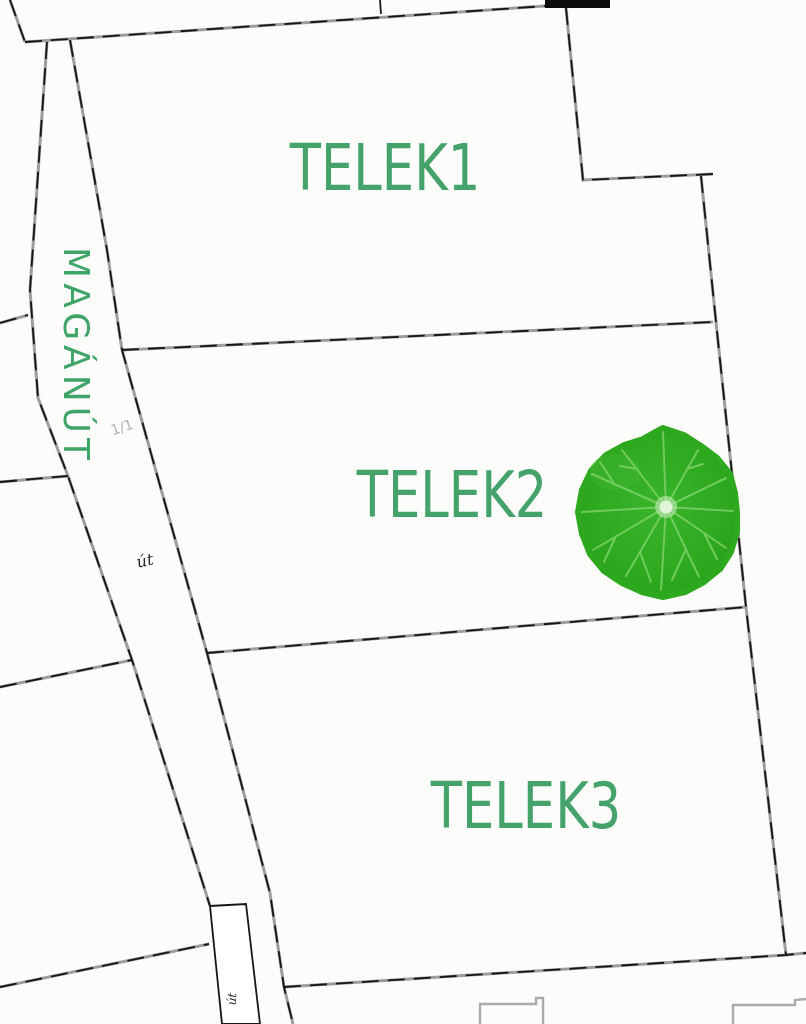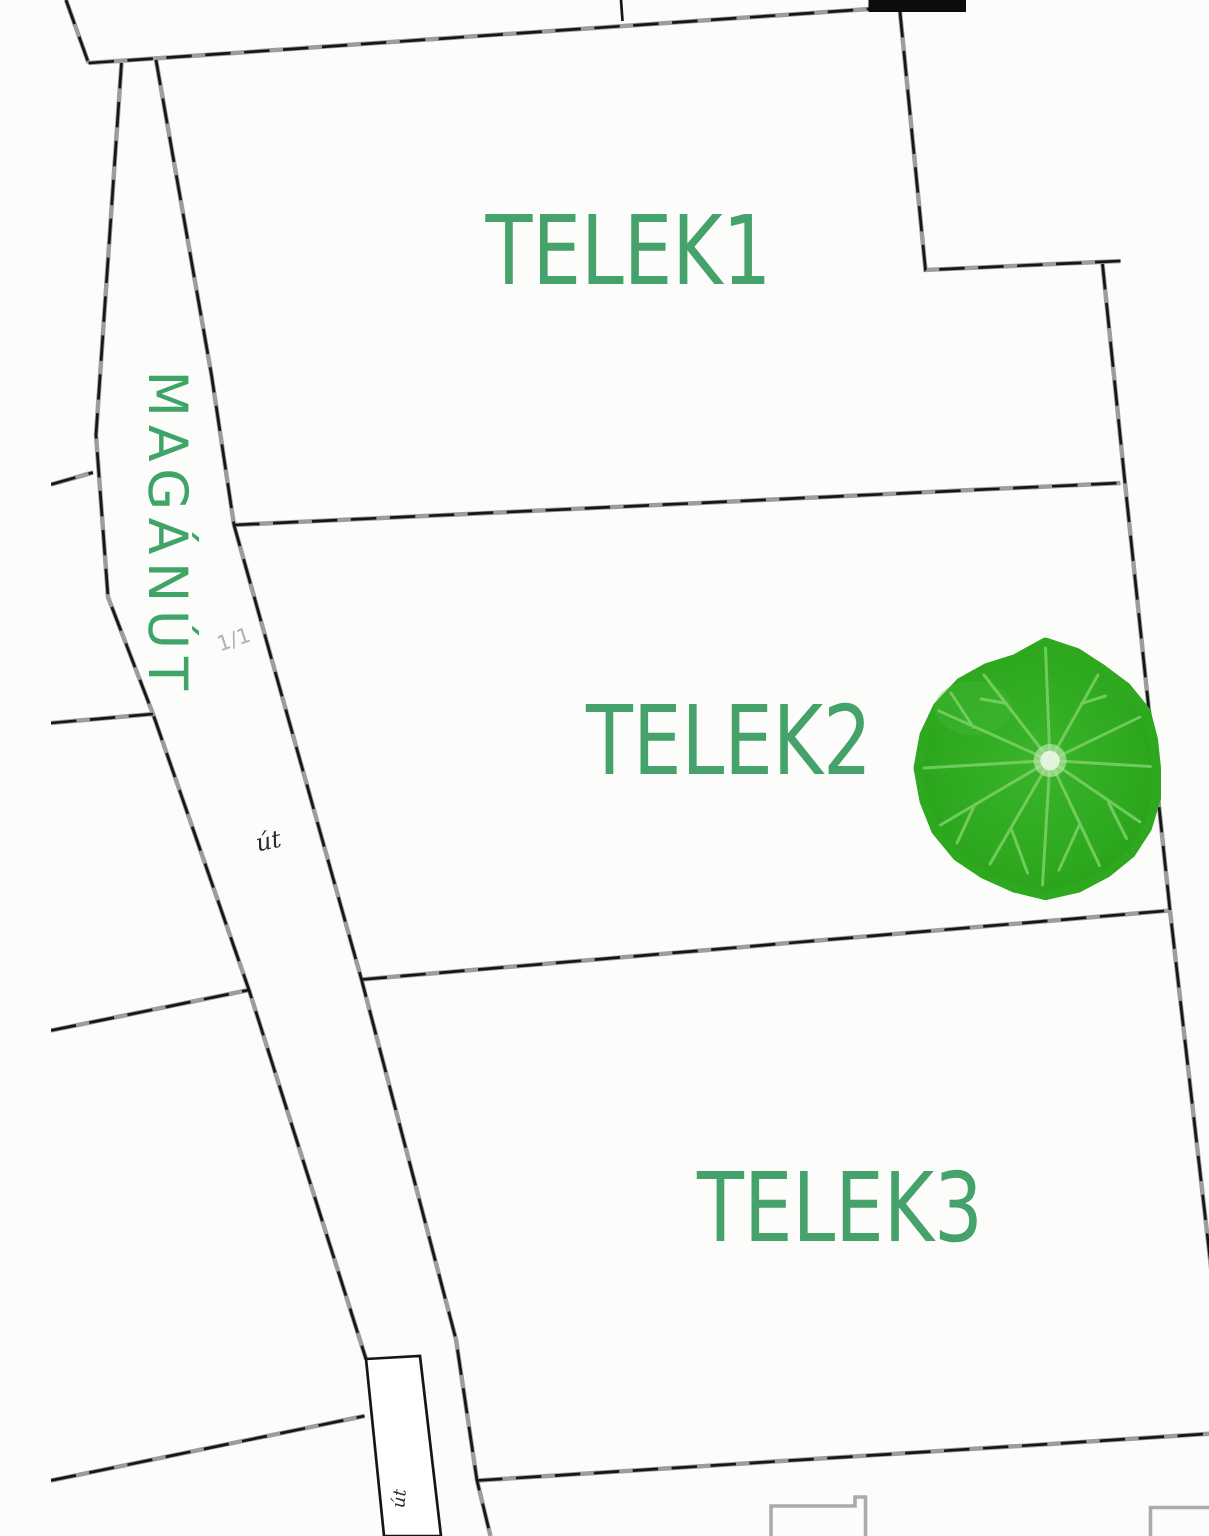--- a/index.html
+++ b/index.html
@@ -1,21 +1,21 @@
 <!DOCTYPE html>
 <html><head>
 <meta charset="utf-8">
 <style>
   html,body{margin:0;padding:0;}
   body{
     width:806px;height:1024px;position:relative;overflow:hidden;
     background:#fcfdfb;
     font-family:"DejaVu Sans","Liberation Sans",sans-serif;
   }
-  #map-canvas{position:absolute;inset:0;width:768px;height:1024px;margin-left:34px;}
+  #map-canvas{position:absolute;inset:0;width:768px;height:1024px;}
   svg{position:absolute;left:0;top:0;}
   
   .b-under use, .b-under path{stroke:#9d9d9d;stroke-width:3;fill:none;}
   .b-over  use, .b-over  path{stroke:#161616;stroke-width:1.8;fill:none;stroke-dasharray:17 9;}
   .b-solid path{stroke:#161616;stroke-width:1.8;fill:none;}
   .building path{stroke:#ababab;stroke-width:2.4;fill:none;}
   .label{
     position:absolute;transform:translate(-50%,-50%) scaleX(0.8);
     color:#44a26a;font-size:64px;letter-spacing:0px;white-space:nowrap;
     font-weight:normal;line-height:1;

